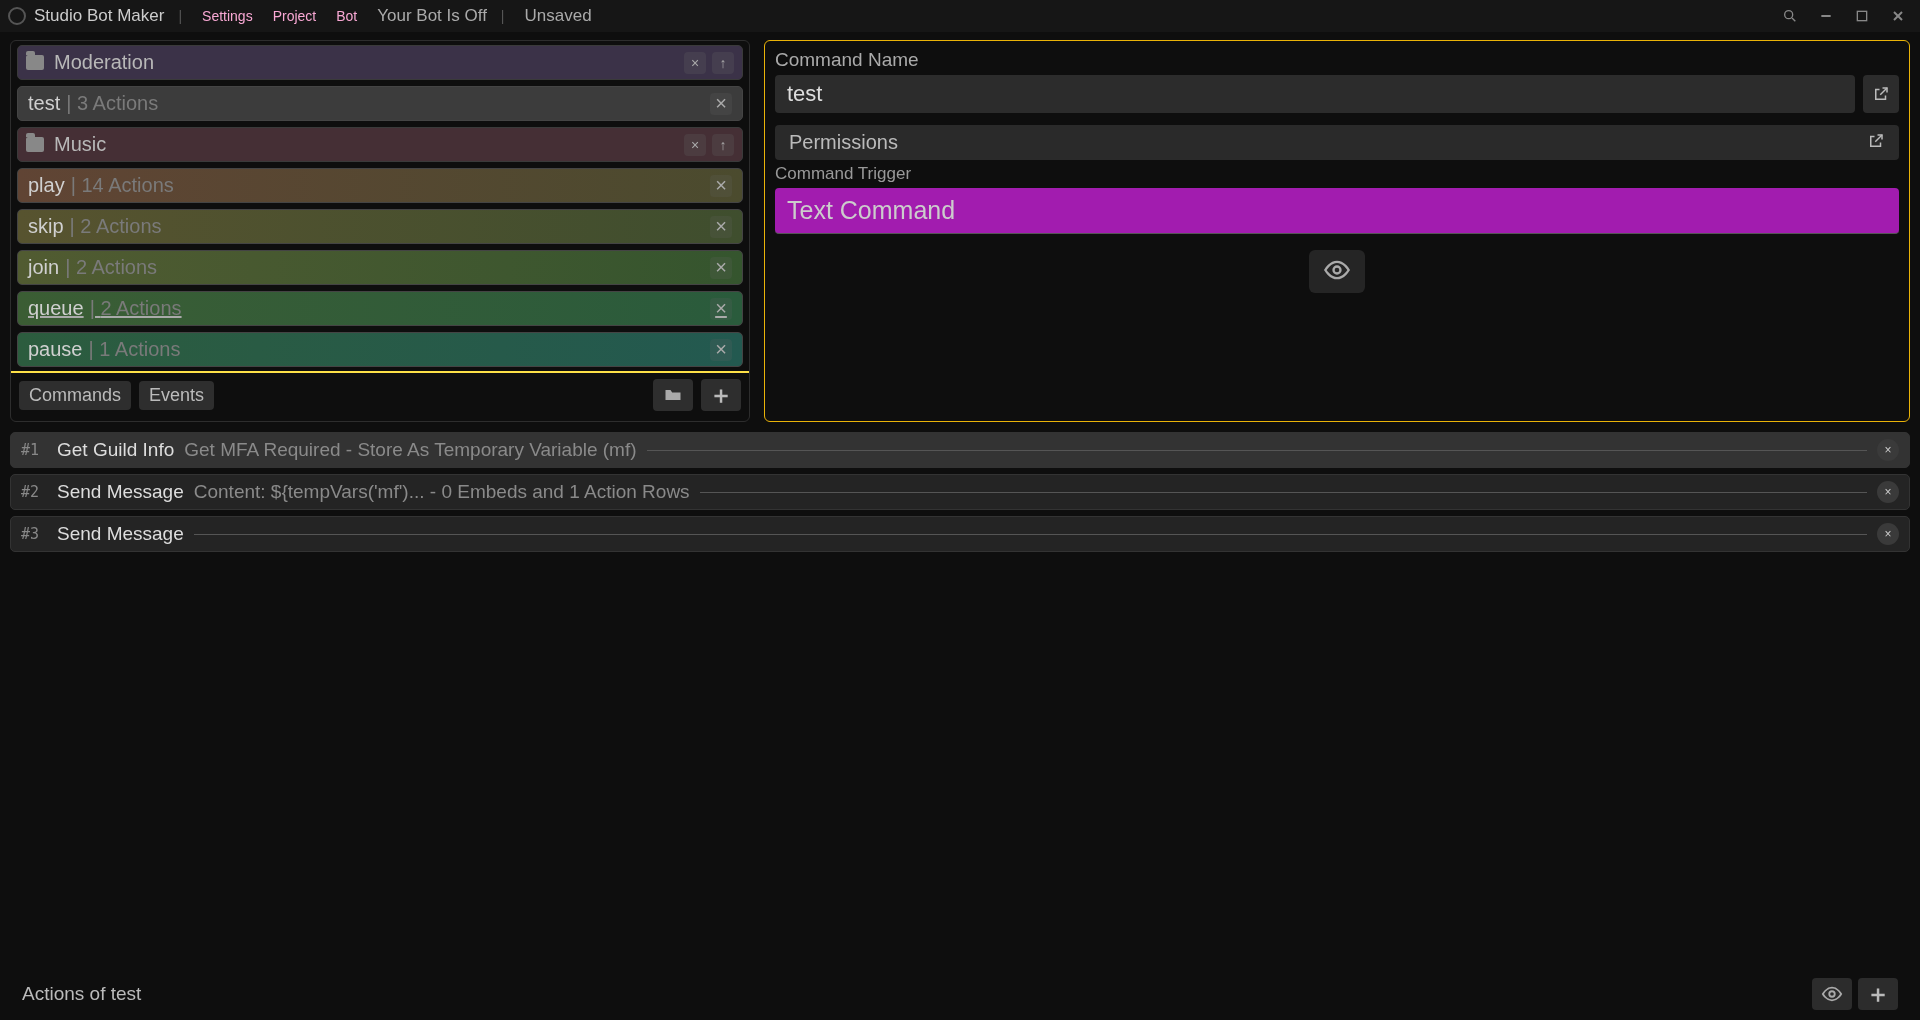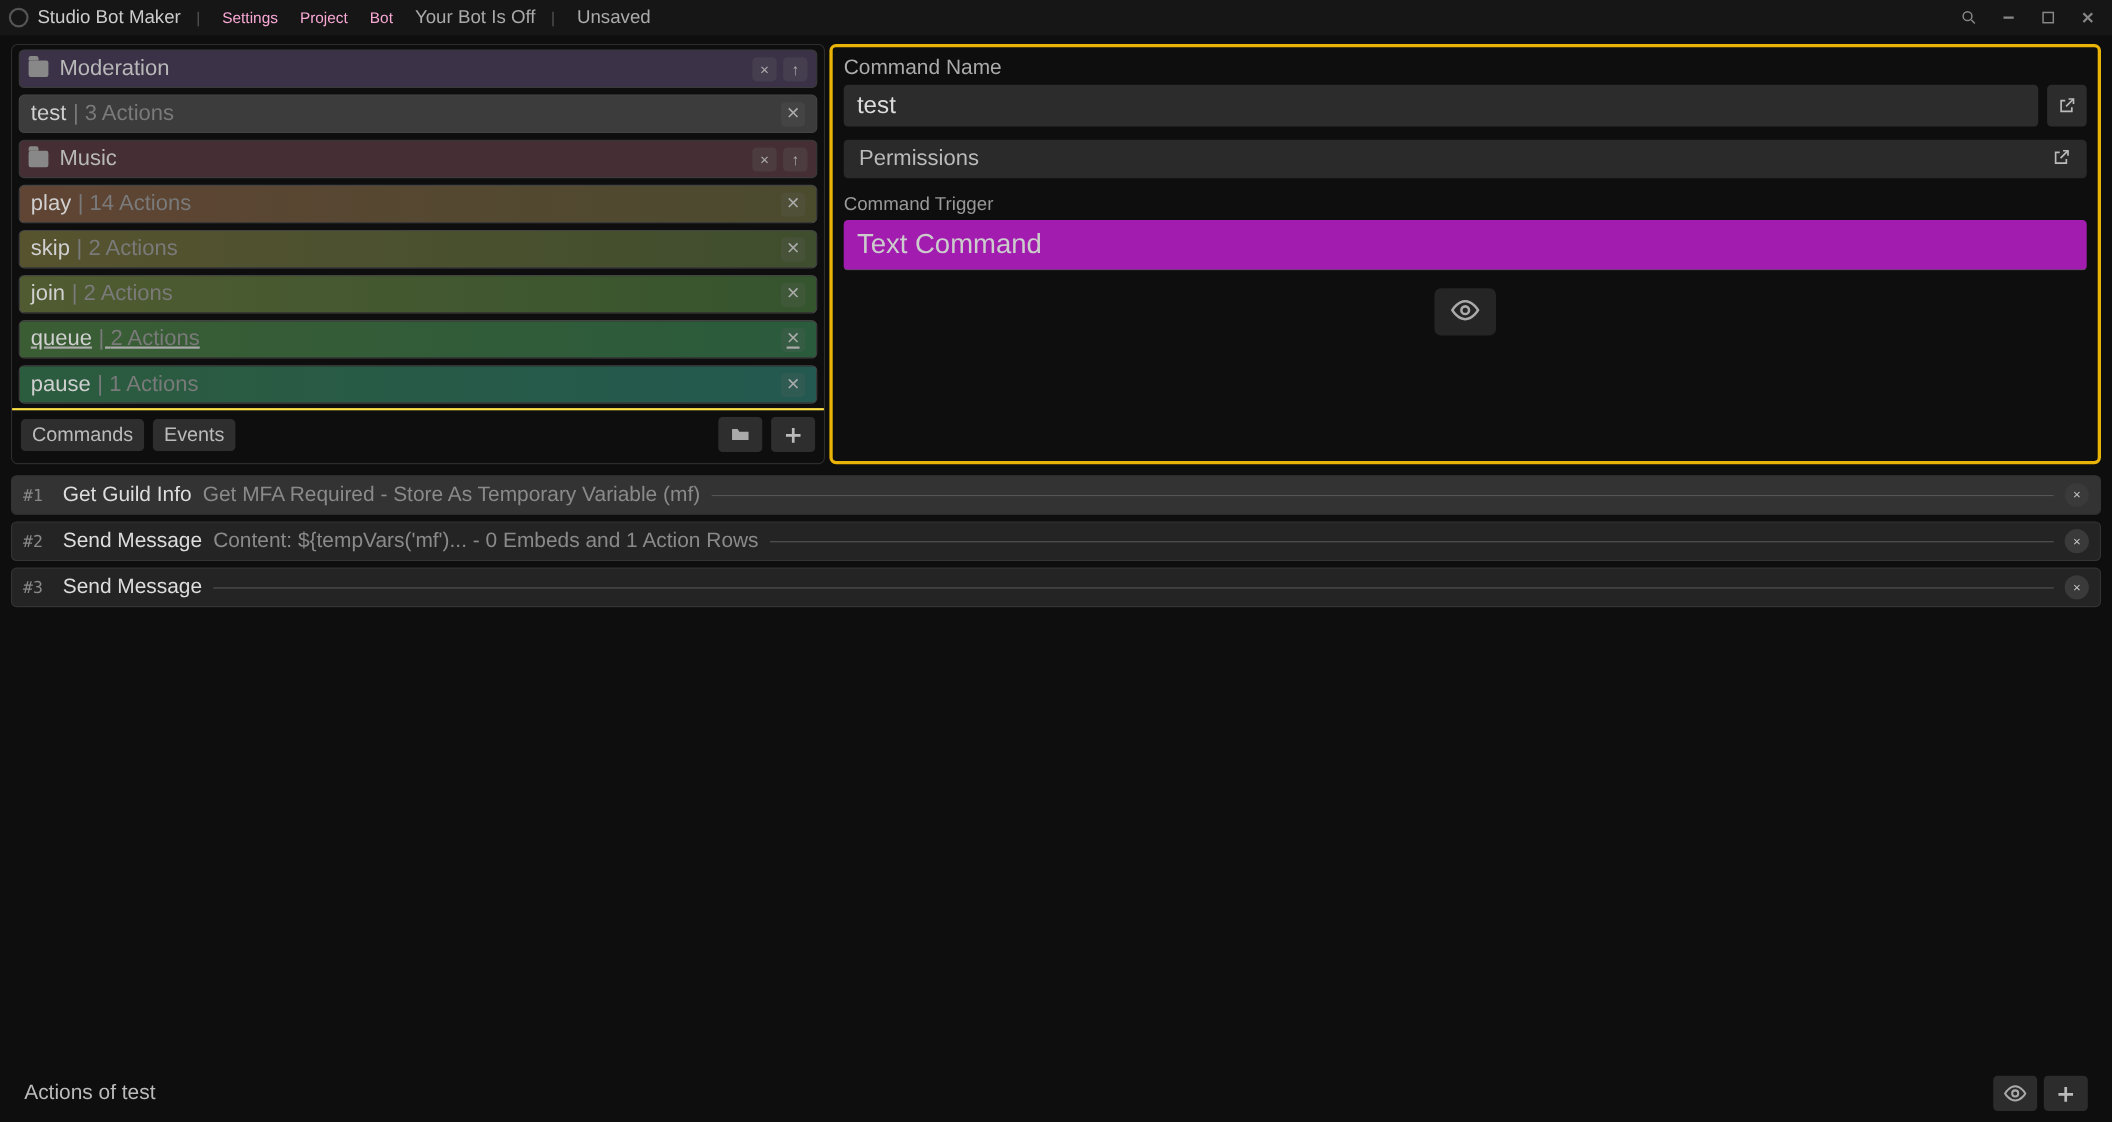--- a/index.html
+++ b/index.html
@@ -25,23 +25,23 @@
   .titlebar .app-icon { width: 18px; height: 18px; border: 2px solid #555; border-radius: 50%; display: inline-block; }
   .titlebar .app-name { color: #ccc; font-size: 17px; font-weight: 500; }
   .titlebar .sep { color: #555; margin: 0 6px; }
   .titlebar .menu-item { color: #f9a8d4; font-size: 14px; padding: 2px 6px; border-radius: 3px; cursor: pointer; }
   .titlebar .status { color: #aaa; font-size: 17px; margin-left: 6px; }
   .titlebar .spacer { flex: 1; }
   .titlebar .win-btn { width: 28px; height: 20px; display: inline-flex; align-items: center; justify-content: center; color: #777; cursor: pointer; }
   .titlebar .win-btn svg { width: 16px; height: 16px; }
 
   
-  .work { flex: 0 0 auto; display: flex; gap: 4px; padding: 8px 10px 0 10px; }
+  .work { flex: 0 0 auto; display: flex; gap: 14px; padding: 8px 10px 0 10px; }
   .left-col { width: 740px; display: flex; flex-direction: column; border: 1px solid #2d2d2d; border-radius: 6px; padding-bottom: 4px; }
-  .right-col { flex: 1; display: flex; flex-direction: column; border: 3px solid #eab308; border-radius: 6px; padding: 8px 10px; }
+  .right-col { flex: 1; display: flex; flex-direction: column; border: 1px solid #eab308; border-radius: 6px; padding: 8px 10px; }
 
   .cmd-scroll { height: 330px; overflow-y: auto; padding: 4px 6px; display: flex; flex-direction: column; gap: 6px; }
 
   
   .folder-row {
     height: 36px;
     border: 1px solid #3a3a3a;
     border-radius: 5px;
     display: flex;
     align-items: center;
@@ -108,21 +108,21 @@
   }
   .name-row { display: flex; gap: 8px; align-items: stretch; margin-bottom: 12px;}
   .name-row .text-input { flex: 1; }
   .name-row .ext-btn { width: 36px; background: #2c2c2c; border-radius: 4px; display:inline-flex; align-items:center; justify-content:center; cursor:pointer;}
   .name-row .ext-btn svg { width: 18px; height: 18px; stroke: #bbb; fill:none; stroke-width:2;}
 
   .pill {
     background: #2a2a2a; border-radius: 4px; padding: 8px 12px; color: #bbb;
     font-size: 20px; text-align: center; margin-bottom: 8px; cursor:pointer;
   }
-  .perm-row { background: #2a2a2a; border-radius: 4px; padding: 6px 14px; display:flex; align-items:center; margin-bottom: 14px; cursor:pointer;}
+  .perm-row { background: #2a2a2a; border-radius: 4px; padding: 6px 14px; display:flex; align-items:center; margin-bottom: 4px; cursor:pointer;}
   .perm-row .perm-label { color: #bbb; font-size: 20px; }
   .perm-row .perm-icon { margin-left:auto; }
   .perm-row svg { width:18px; height:18px; stroke:#bbb; fill:none; stroke-width:2; }
 
   .trigger-group .field-label { font-size: 17px; color:#999; }
   .trigger-select {
     background: #a21caf; border-radius: 4px; padding: 8px 12px;
     color: #ccc; font-size: 25px; border-bottom: 1px solid #555; cursor:pointer;
   }
 

